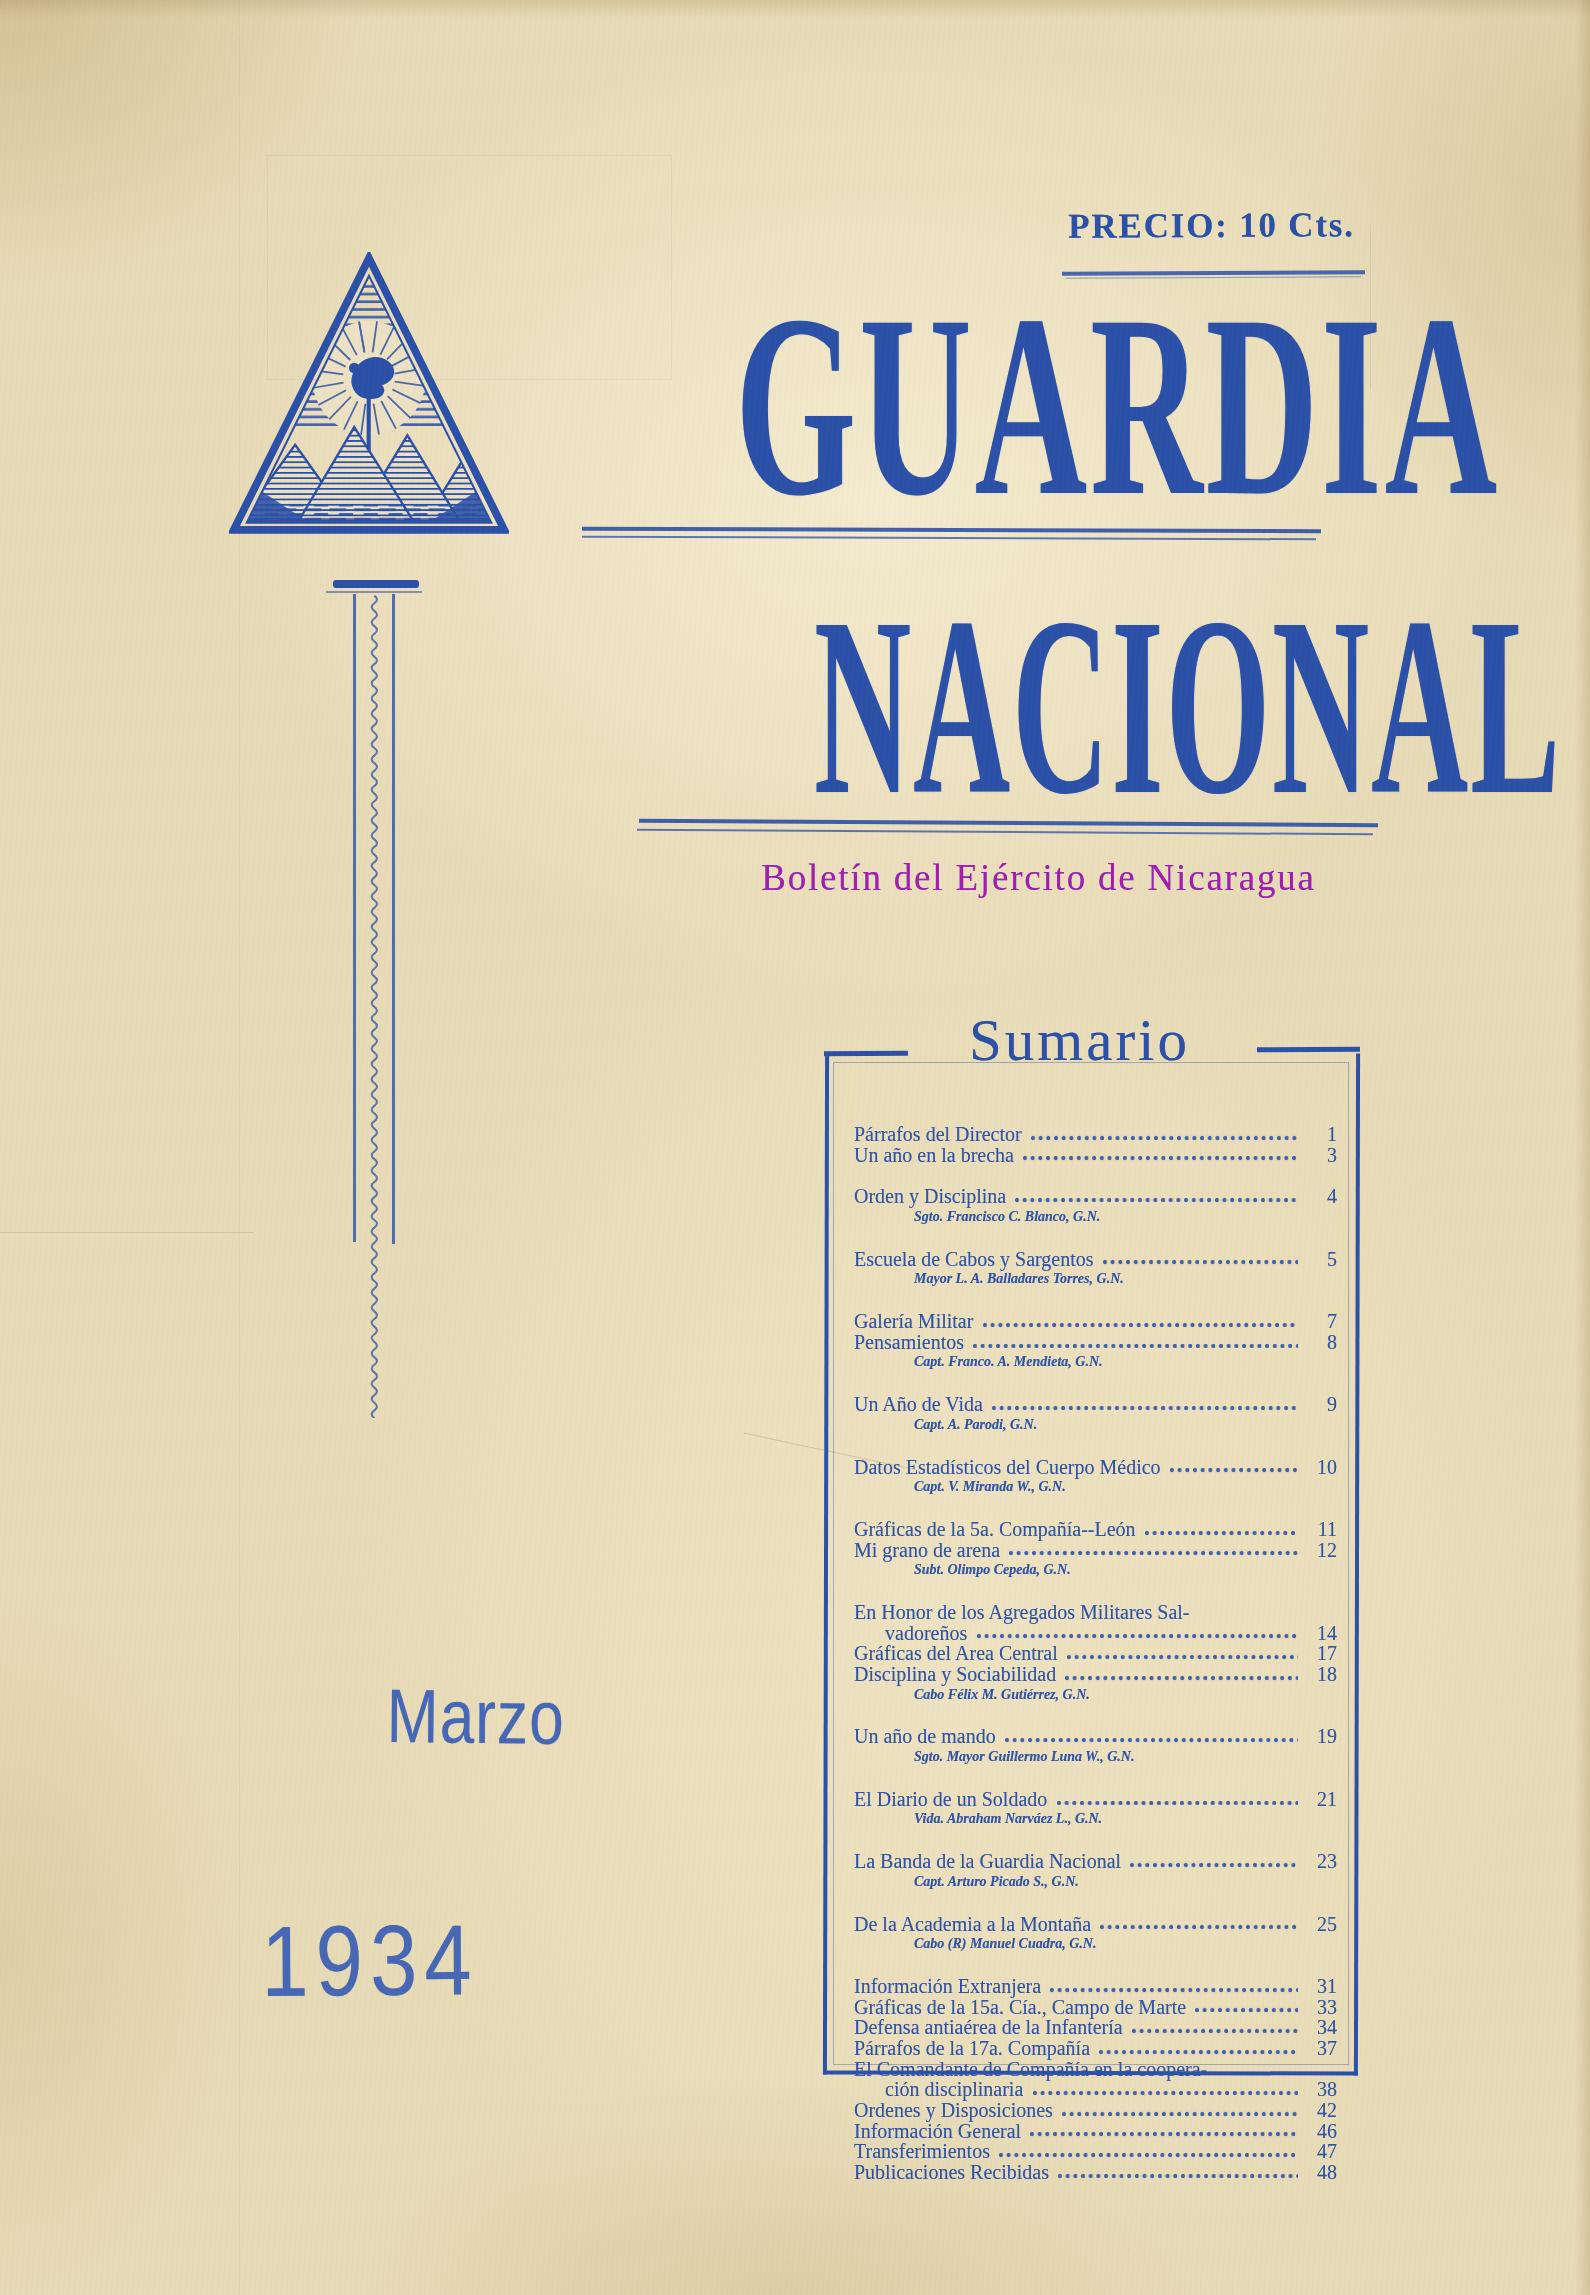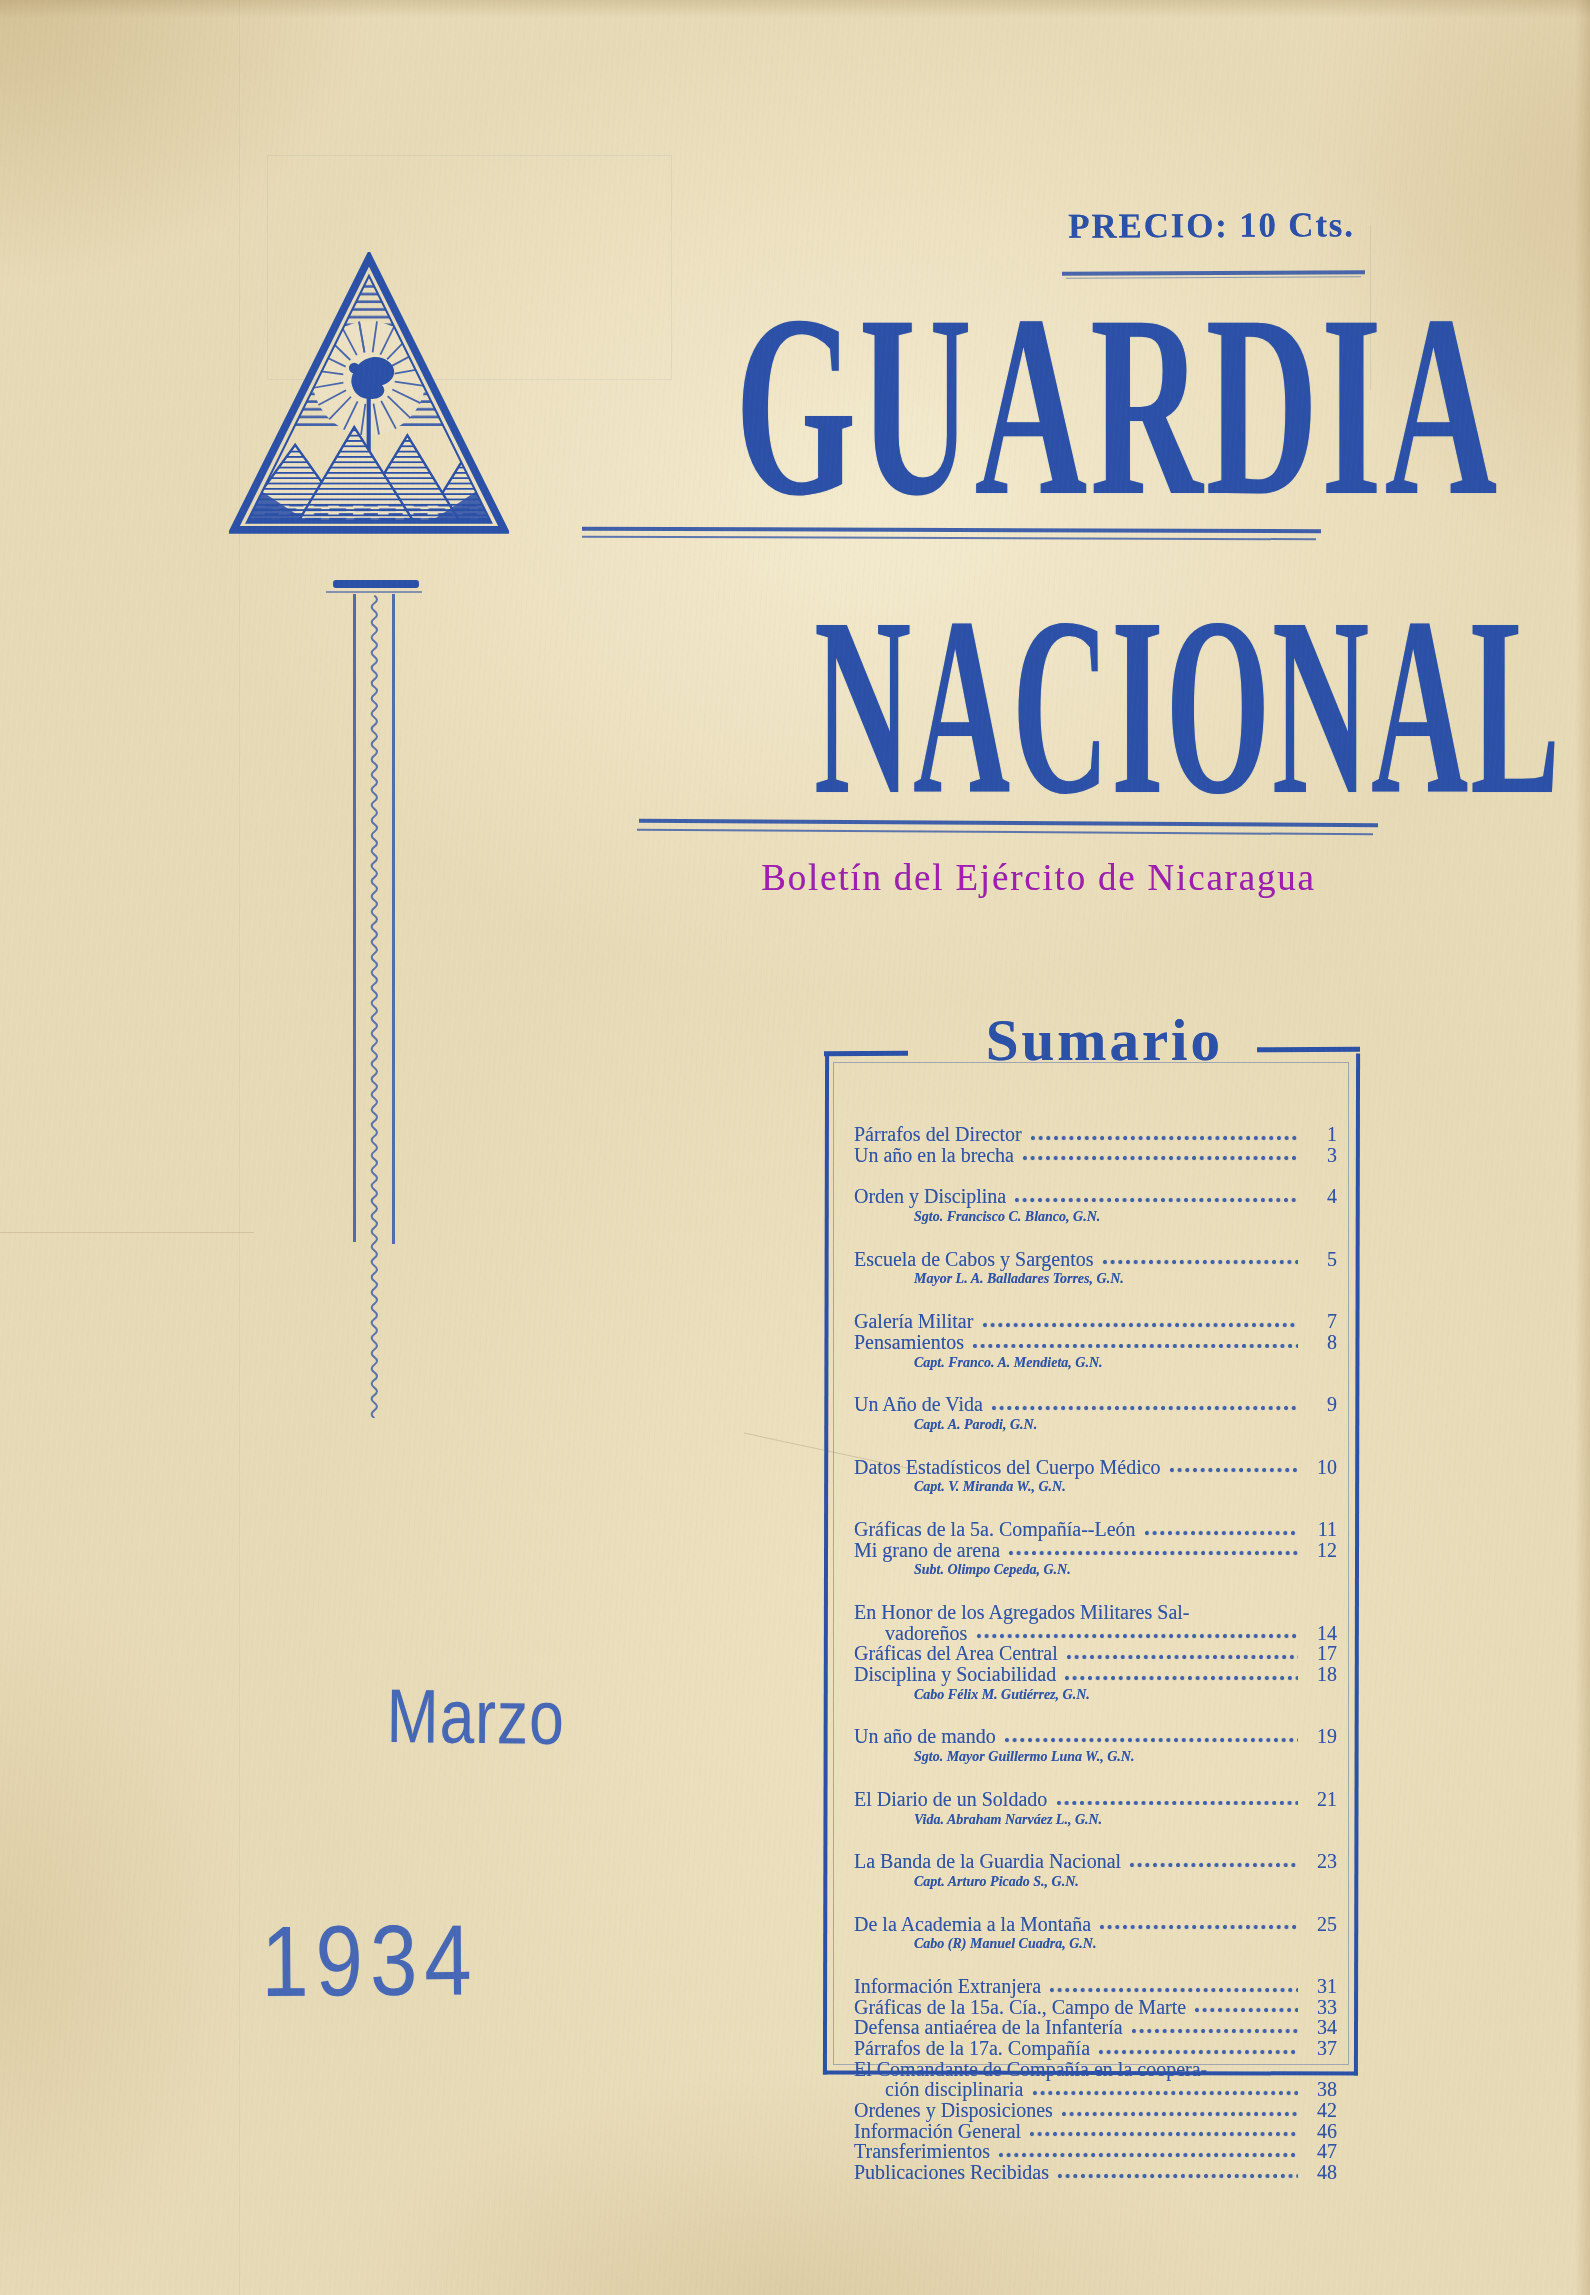--- a/index.html
+++ b/index.html
@@ -47,32 +47,32 @@
     text-shadow:0 0 0.6px rgba(43,80,167,.5);}
 
   
   .orn-bar{left:333px;top:580px;width:86px;height:7.7px;background:#2b50a7;border-radius:3px;}
   .orn-thin{left:326px;top:591px;width:96px;height:1.8px;background:#2b50a7;opacity:.55;}
   .orn-v1{left:353px;top:594px;width:3px;height:648px;background:#2b50a7;opacity:.8;}
   .orn-v2{left:392px;top:594px;width:3px;height:650px;background:#2b50a7;opacity:.8;}
   .orn-wave{left:355px;top:591px;width:41px;height:827px;}
 
   
-  .sumario-title{left:969px;top:1006px;width:254px;text-align:right;
+  .sumario-title{left:969px;top:1006px;width:254px;text-align:left;
     font-size:59px;letter-spacing:3px;color:#2b50a7;
-    text-shadow:0 0 0.6px rgba(43,80,167,.55);font-weight:bold;}
+    text-shadow:0 0 0.6px rgba(43,80,167,.55);}
   .box{left:824px;top:1053px;width:535px;height:1022px;
     border:4.1px solid #2b50a7;border-top:none;box-sizing:border-box;transform:rotate(.12deg);}
   .box-top-left{left:824px;top:1051px;width:84px;height:5.3px;background:#2b50a7;transform:rotate(-.4deg);}
   .box-top-right{left:1257px;top:1047px;width:103px;height:5.3px;background:#2b50a7;transform:rotate(-.4deg);}
   .box-inner{left:833px;top:1062px;width:516px;height:1003px;border:1.2px solid #2b50a7;opacity:.38;box-sizing:border-box;}
 
   
   .toc{left:854px;top:1124px;width:483px;color:#2d53a8;font-size:20px;}
-  .toc-row{display:flex;align-items:center;height:20.7px;line-height:20.7px;white-space:nowrap;}
+  .toc-row{display:flex;align-items:flex-end;height:20.7px;line-height:20.7px;white-space:nowrap;}
   .toc-row.gap{margin-top:21px;}
   .toc-row.cont{padding-left:31px;}
   .toc-row.author-row{padding-left:60px;}
   .toc-title{flex:none;text-shadow:0 0 0.6px rgba(45,83,168,.4);}
   .toc-author{font-weight:bold;font-style:italic;font-size:14px;text-shadow:0 0 0.6px rgba(45,83,168,.45);}
   .leader{flex:1;height:5.9px;align-self:flex-end;margin:0 5.9px 4.1px 8.3px;
     background-image:radial-gradient(circle at 3px 3px, #2d53a8 1.8px, rgba(45,83,168,0) 2.4px);
     background-size:7.7px 5.9px;background-repeat:repeat-x;opacity:.9;}
   .toc-page{flex:none;width:33px;text-align:right;text-shadow:0 0 0.6px rgba(45,83,168,.4);}
 

